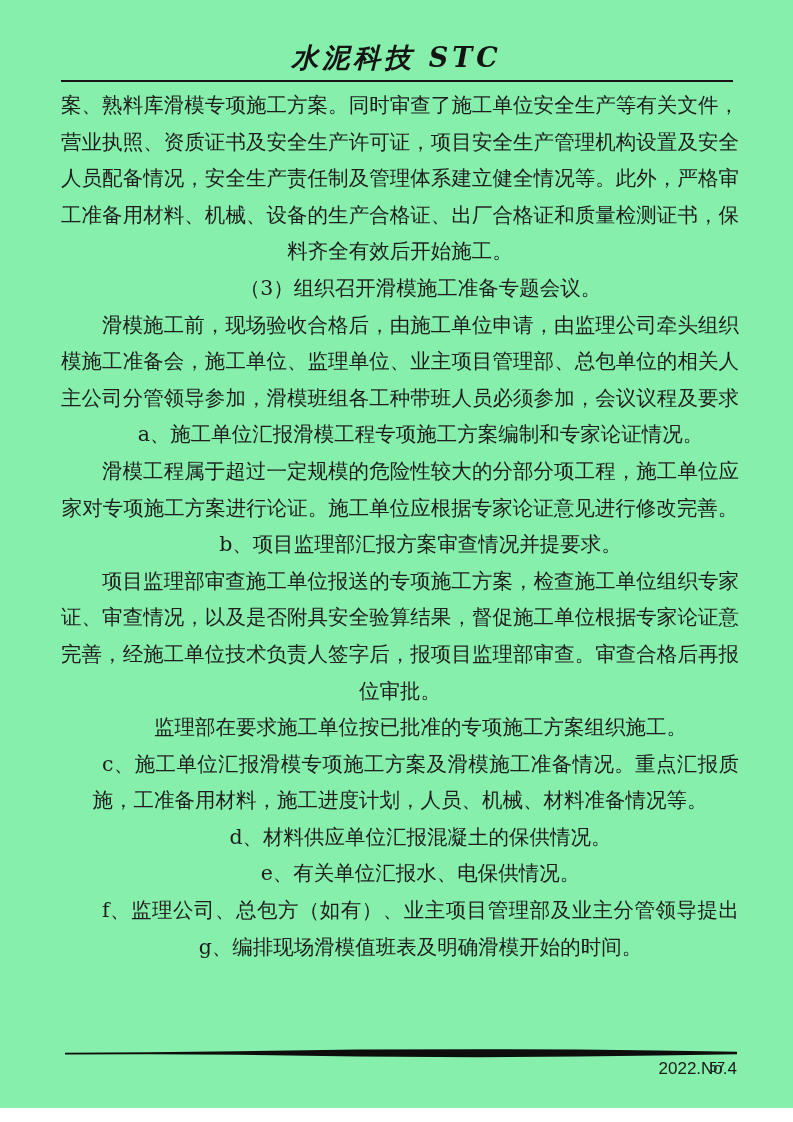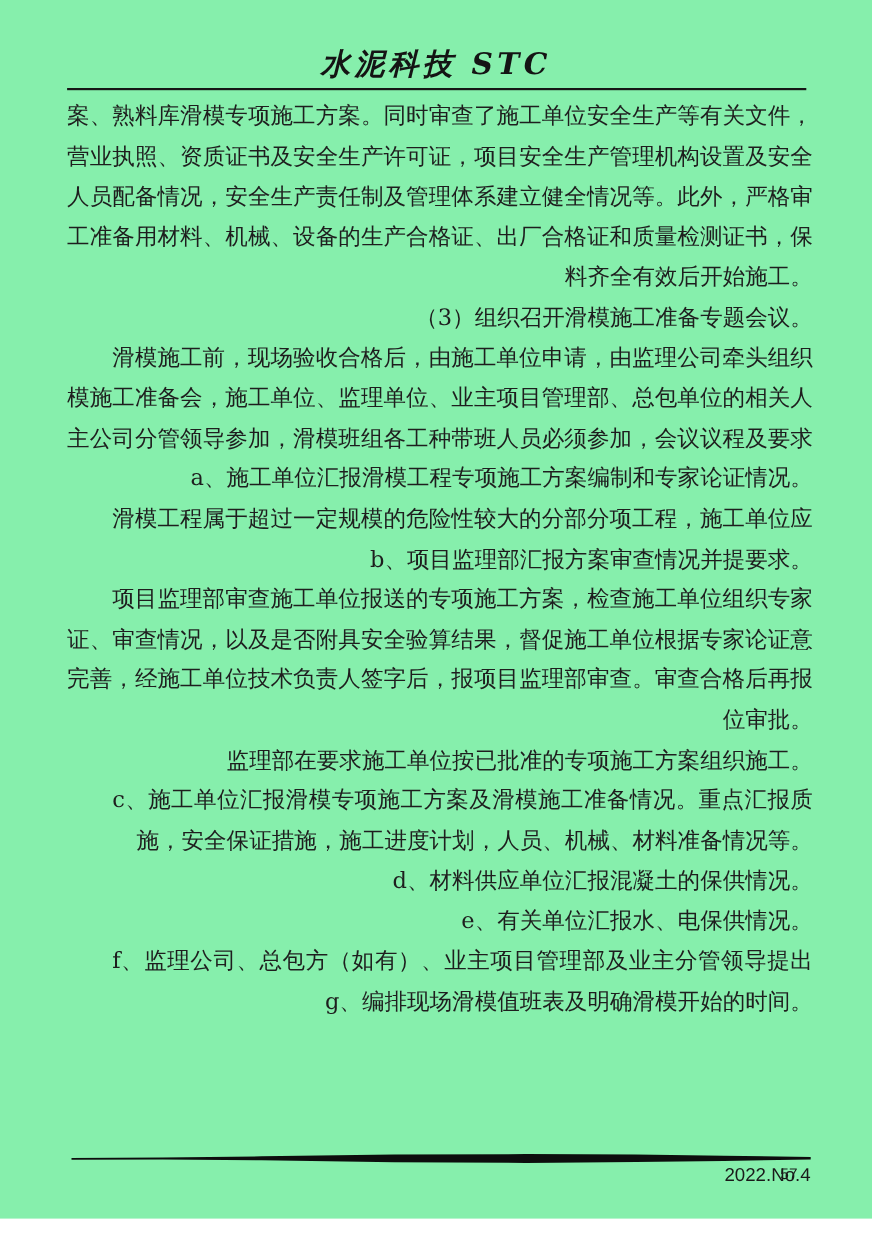--- a/index.html
+++ b/index.html
@@ -23,21 +23,21 @@
     position:absolute; top:80px; left:61px; width:672px; height:2px;
     background:#161616;
   }
   .body-text {
     position:absolute; top:87px; left:61px; width:678px;
   }
   .ln {
     height:36.6px; line-height:36.6px;
     font-size:20.5px;
     overflow:hidden;
-    text-align:right;
+    text-align:center;
     white-space:nowrap;
     color:#1e1e1e;
   }
   .ln.full {
     text-align:justify;
     text-align-last:justify;
     white-space:normal;
   }
   .ln.ind { padding-left:41px; }
   .footer-rule-svg {
@@ -70,28 +70,29 @@
     <div class="ln full">营业执照、资质证书及安全生产许可证，项目安全生产管理机构设置及安全专业</div>
     <div class="ln full">人员配备情况，安全生产责任制及管理体系建立健全情况等。此外，严格审查施</div>
     <div class="ln full">工准备用材料、机械、设备的生产合格证、出厂合格证和质量检测证书，保证资</div>
     <div class="ln">料齐全有效后开始施工。</div>
     <div class="ln ind">（3）组织召开滑模施工准备专题会议。</div>
     <div class="ln ind full">滑模施工前，现场验收合格后，由施工单位申请，由监理公司牵头组织召开滑</div>
     <div class="ln full">模施工准备会，施工单位、监理单位、业主项目管理部、总包单位的相关人员及业</div>
     <div class="ln full">主公司分管领导参加，滑模班组各工种带班人员必须参加，会议议程及要求如下：</div>
     <div class="ln ind">a、施工单位汇报滑模工程专项施工方案编制和专家论证情况。</div>
     <div class="ln ind full">滑模工程属于超过一定规模的危险性较大的分部分项工程，施工单位应组织专</div>
+    <div class="ln">家对专项施工方案进行论证。施工单位应根据专家论证意见进行修改完善。</div>
     <div class="ln ind">b、项目监理部汇报方案审查情况并提要求。</div>
     <div class="ln ind full">项目监理部审查施工单位报送的专项施工方案，检查施工单位组织专家进行论</div>
     <div class="ln full">证、审查情况，以及是否附具安全验算结果，督促施工单位根据专家论证意见修改</div>
     <div class="ln full">完善，经施工单位技术负责人签字后，报项目监理部审查。审查合格后再报建设单</div>
     <div class="ln">位审批。</div>
     <div class="ln ind">监理部在要求施工单位按已批准的专项施工方案组织施工。</div>
     <div class="ln ind full">c、施工单位汇报滑模专项施工方案及滑模施工准备情况。重点汇报质量保证措</div>
-    <div class="ln">施，安全保证措施，施工进度计划，人员、机械、材料准备情况等。</div>
+    <div class="ln">施，工准备用材料，施工进度计划，人员、机械、材料准备情况等。</div>
     <div class="ln ind">d、材料供应单位汇报混凝土的保供情况。</div>
     <div class="ln ind">e、有关单位汇报水、电保供情况。</div>
     <div class="ln ind full">f、监理公司、总包方（如有）、业主项目管理部及业主分管领导提出具体的管</div>
     <div class="ln ind">g、编排现场滑模值班表及明确滑模开始的时间。</div>
   </div>
 
   <svg class="footer-rule-svg" viewBox="0 0 681 12" preserveAspectRatio="none">
     <polygon fill="#0d0d0d" points="7,5.7 90,5.2 180,4.2 300,2.6 420,2.2 520,2.6 600,3.6 679,4.8 679,7.2 600,8.4 520,9.4 420,10.2 300,9.6 180,7.8 90,7.2 7,7.4"></polygon>
   </svg>
 

